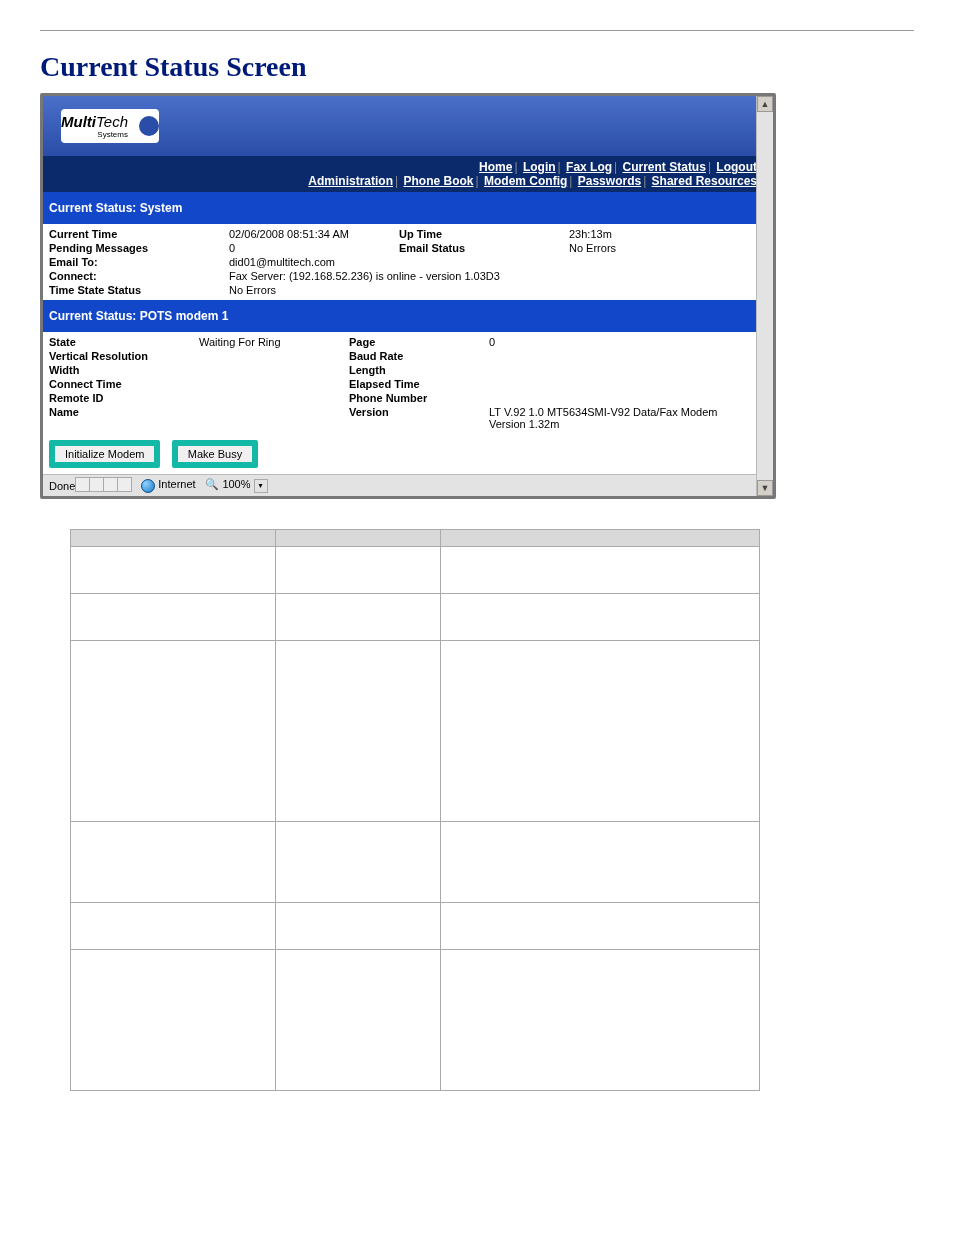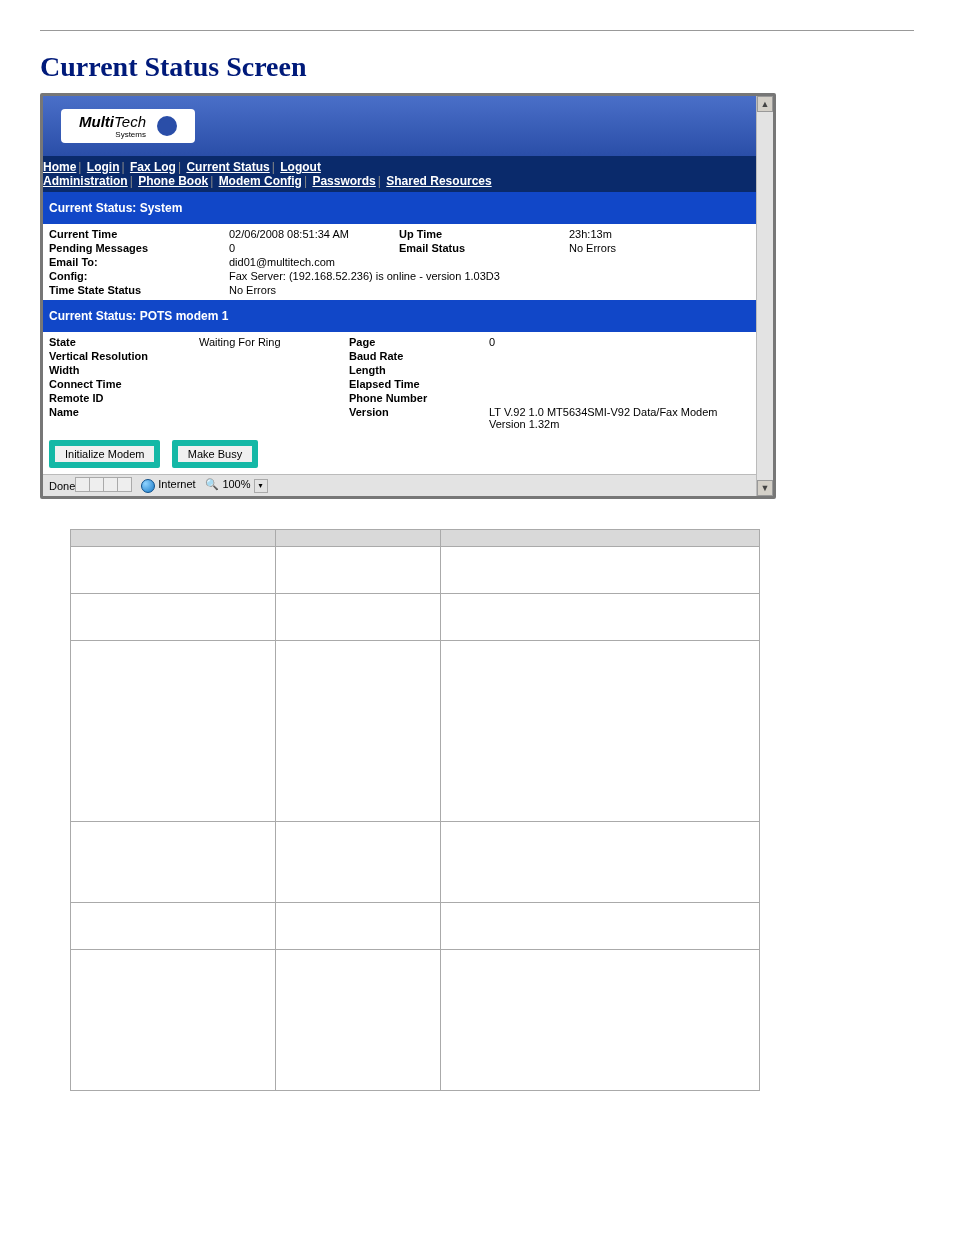--- a/index.html
+++ b/index.html
@@ -62,39 +62,39 @@
     background: linear-gradient(#4a6fc8, #2a4ea8);
     height: 60px;
     display: flex;
     align-items: center;
     padding-left: 18px;
     margin-right:16px;
   }
   .logo {
     background: #fff;
     border-radius: 4px;
-    padding: 4px 18px;
+    padding: 4px 0;
     font-weight: bold;
     font-size: 15px;
     color: #000;
     display: inline-flex;
     align-items: center;
     gap:11px;
     font-style: italic;
   }
   .logo .thin{font-weight:normal;}
   .logo .dot{display:inline-block;width:16px;height:16px;border:2px solid #2a4ea8;border-radius:50%;background:#2a4ea8;}
   .logo .sub{font-size:8px;display:block;font-weight:normal;font-style:normal;text-align:right;}
   .nav-bar {
     background: #0a2a6b;
     color: #fff;
-    text-align: left;
+    text-align: right;
     font-size: 12px;
     padding: 4px 0;
-    margin-right:0;
+    margin-right:16px;
   }
   .nav-bar a {
     color: #fff;
     text-decoration: underline;
     font-weight: bold;
   }
   .nav-bar .sep { color: #888; margin: 0 2px; }
   .section-bar {
     background: #1147c8;
     color: #fff;
@@ -213,21 +213,21 @@
         <div>23h:13m</div>
 
         <div class="lbl">Pending Messages</div>
         <div>0</div>
         <div class="lbl">Email Status</div>
         <div>No Errors</div>
 
         <div class="lbl">Email To:</div>
         <div class="span4" style="grid-column: span 3;">did01@multitech.com</div>
 
-        <div class="lbl">Config:</div>
+        <div class="lbl">Connect:</div>
         <div style="grid-column: span 3;">Fax Server: (192.168.52.236) is online - version 1.03D3</div>
 
         <div class="lbl">Time State Status</div>
         <div style="grid-column: span 3;">No Errors</div>
       </div>
 
       <div class="section-bar">Current Status: POTS modem 1</div>
       <div class="data-grid" style="grid-template-columns: 150px 150px 140px 1fr;">
         <div class="lbl">State</div>
         <div>Waiting For Ring</div>

